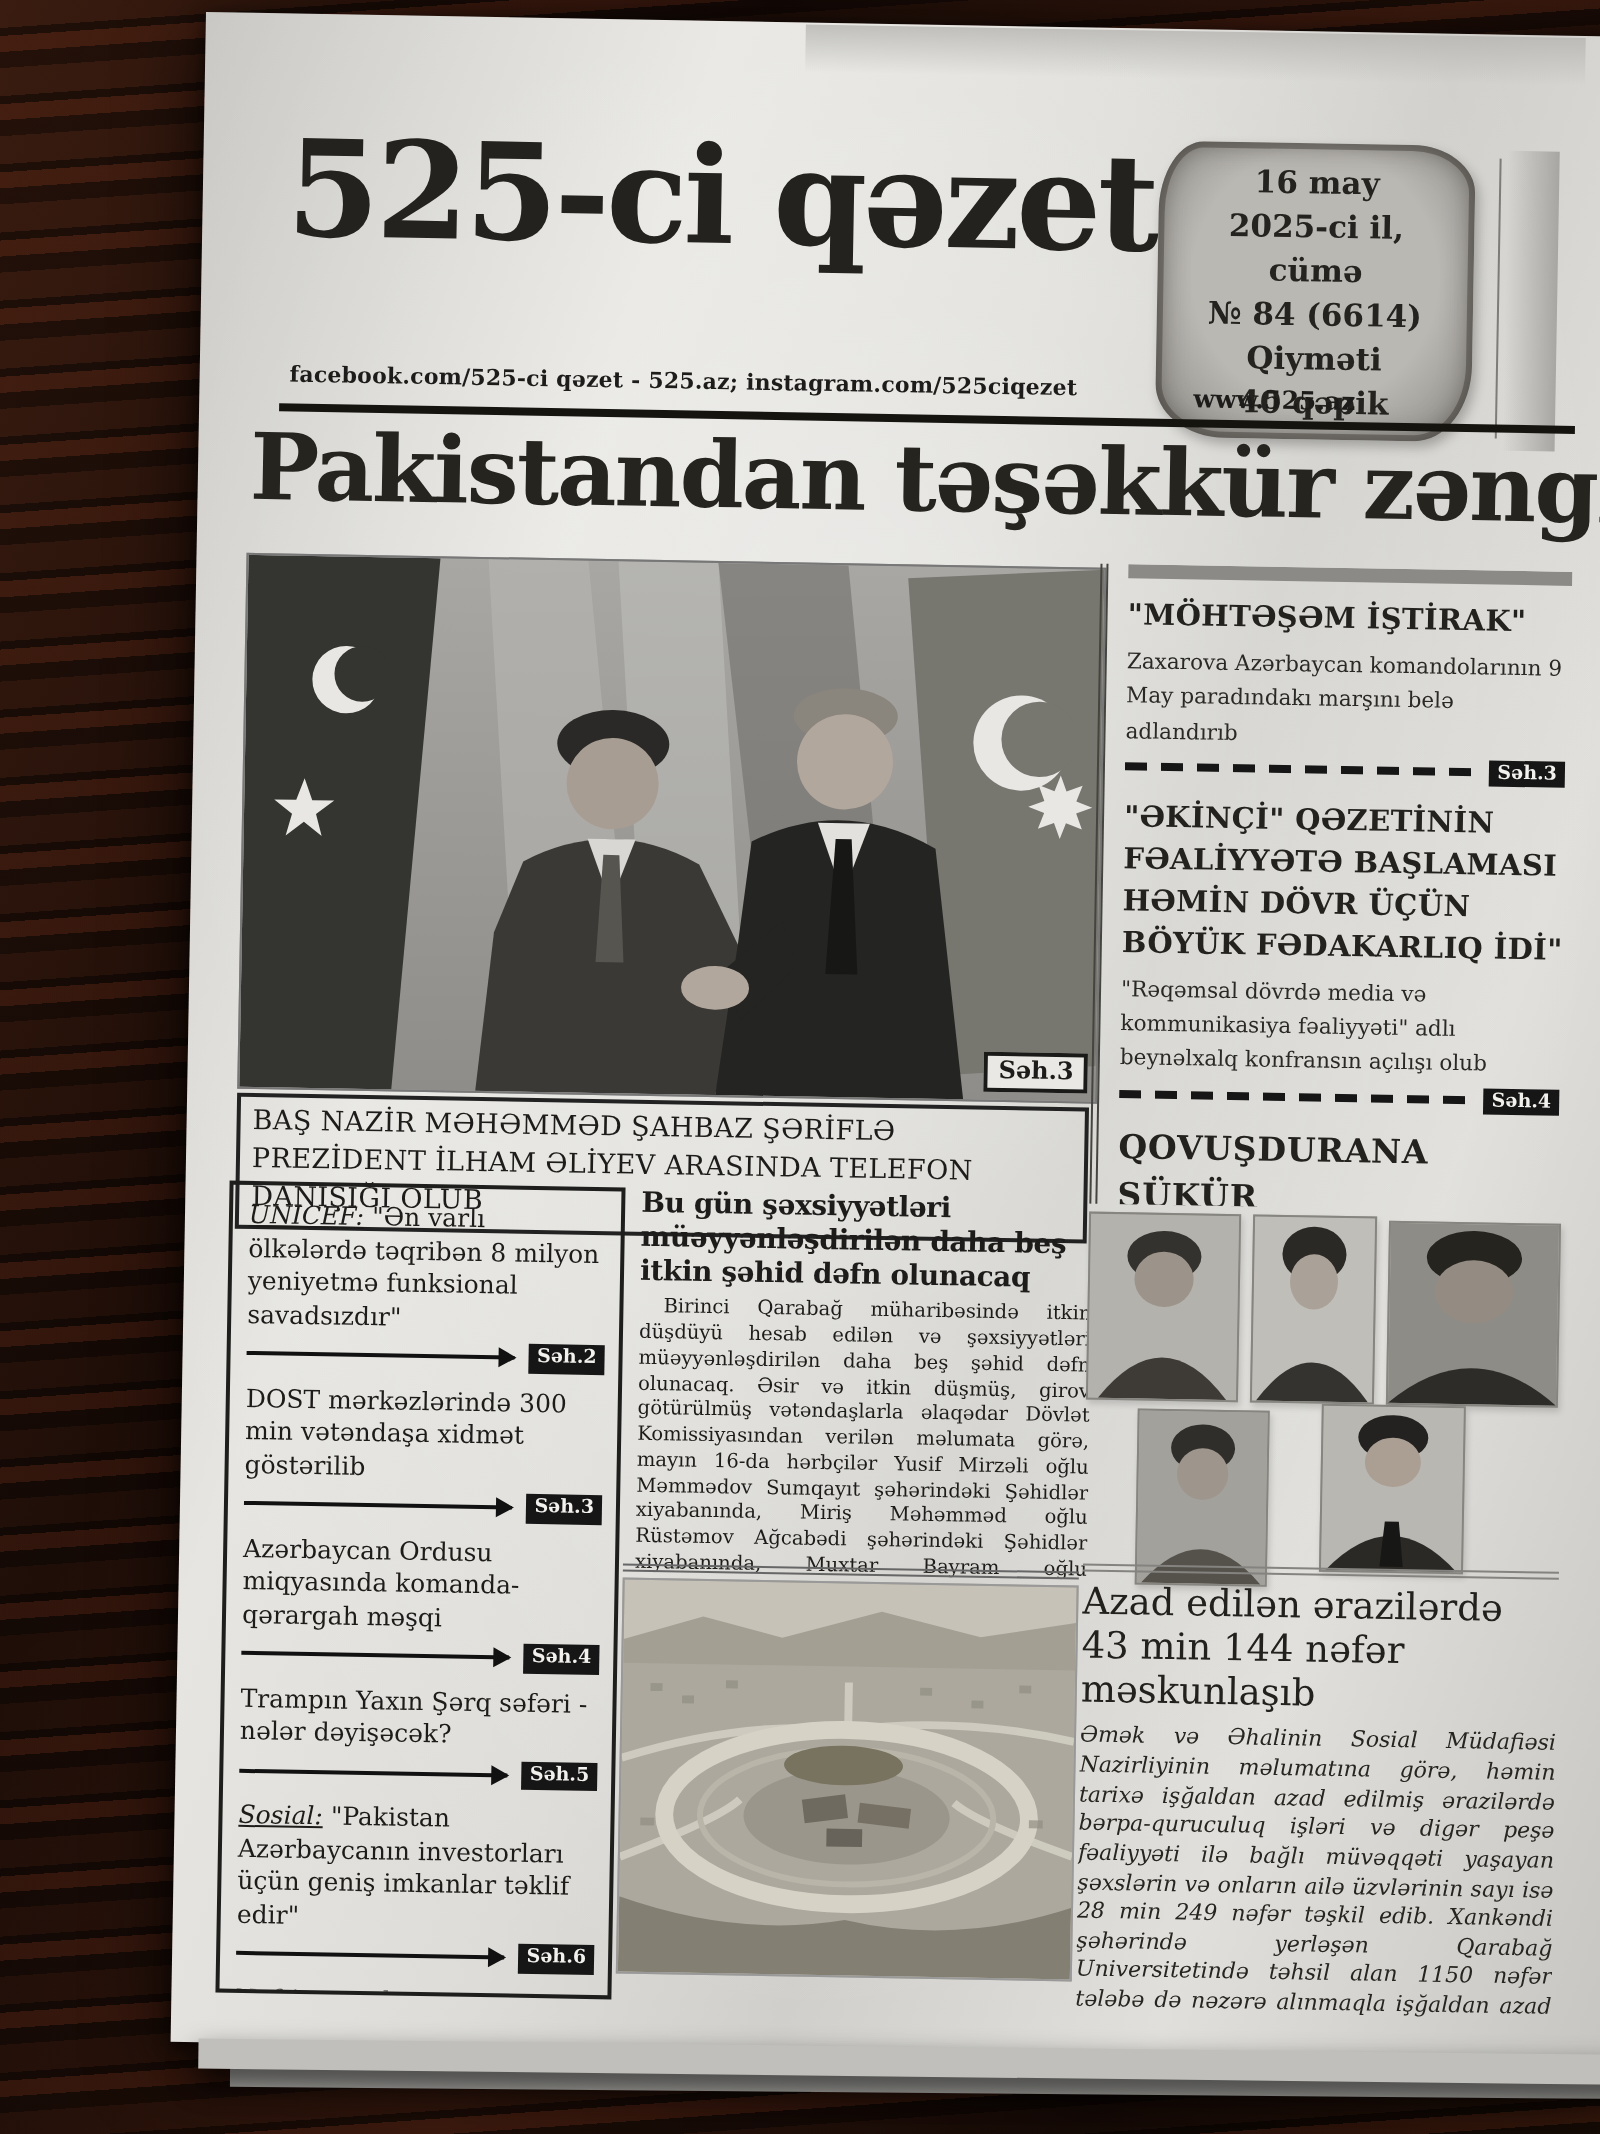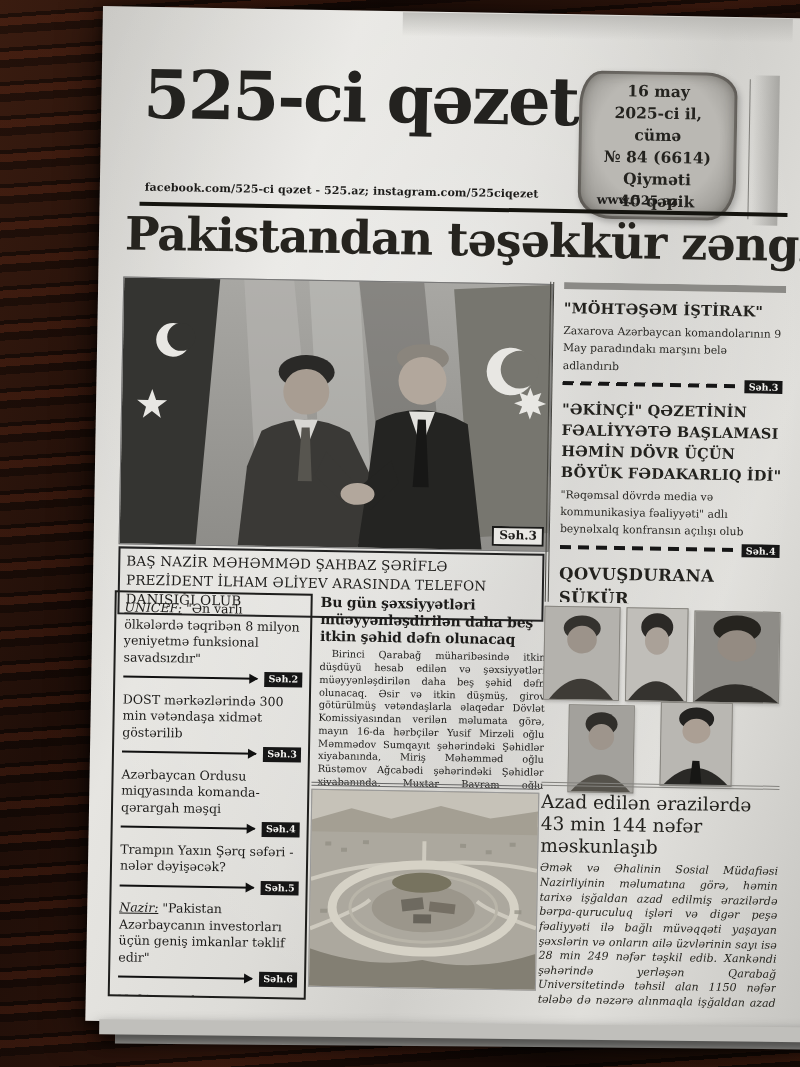--- a/index.html
+++ b/index.html
@@ -194,21 +194,21 @@
     <div class="lt-text"><span>Azərbaycan Ordusu miqyasında komanda-qərargah məşqi</span></div>
     <div class="lt-arrow">
         <span class="arrow"></span>
         <span class="badge">Səh.4</span>
       </div>
     <div class="lt-text"><span>Trampın Yaxın Şərq səfəri - nələr dəyişəcək?</span></div>
     <div class="lt-arrow">
         <span class="arrow"></span>
         <span class="badge">Səh.5</span>
       </div>
-    <div class="lt-text"><span class="lt-prefix">Nazir:</span><span> "Pakistan Azərbaycanın investorları üçün geniş imkanlar təklif edir"</span></div>
+    <div class="lt-text"><span class="lt-prefix">Sosial:</span><span> "Pakistan Azərbaycanın investorları üçün geniş imkanlar təklif edir"</span></div>
     <div class="lt-arrow">
         <span class="arrow"></span>
         <span class="badge">Səh.6</span>
       </div>
     <div class="lt-text"><span>Neftin ucuzlaşması iqtisadiyyata necə təsir göstərəcək?</span></div>
 
   </div>
 
   <div class="mid-article">
     <div class="mid-title">Bu gün şəxsiyyətləri müəyyənləşdirilən daha beş itkin şəhid dəfn olunacaq</div>

